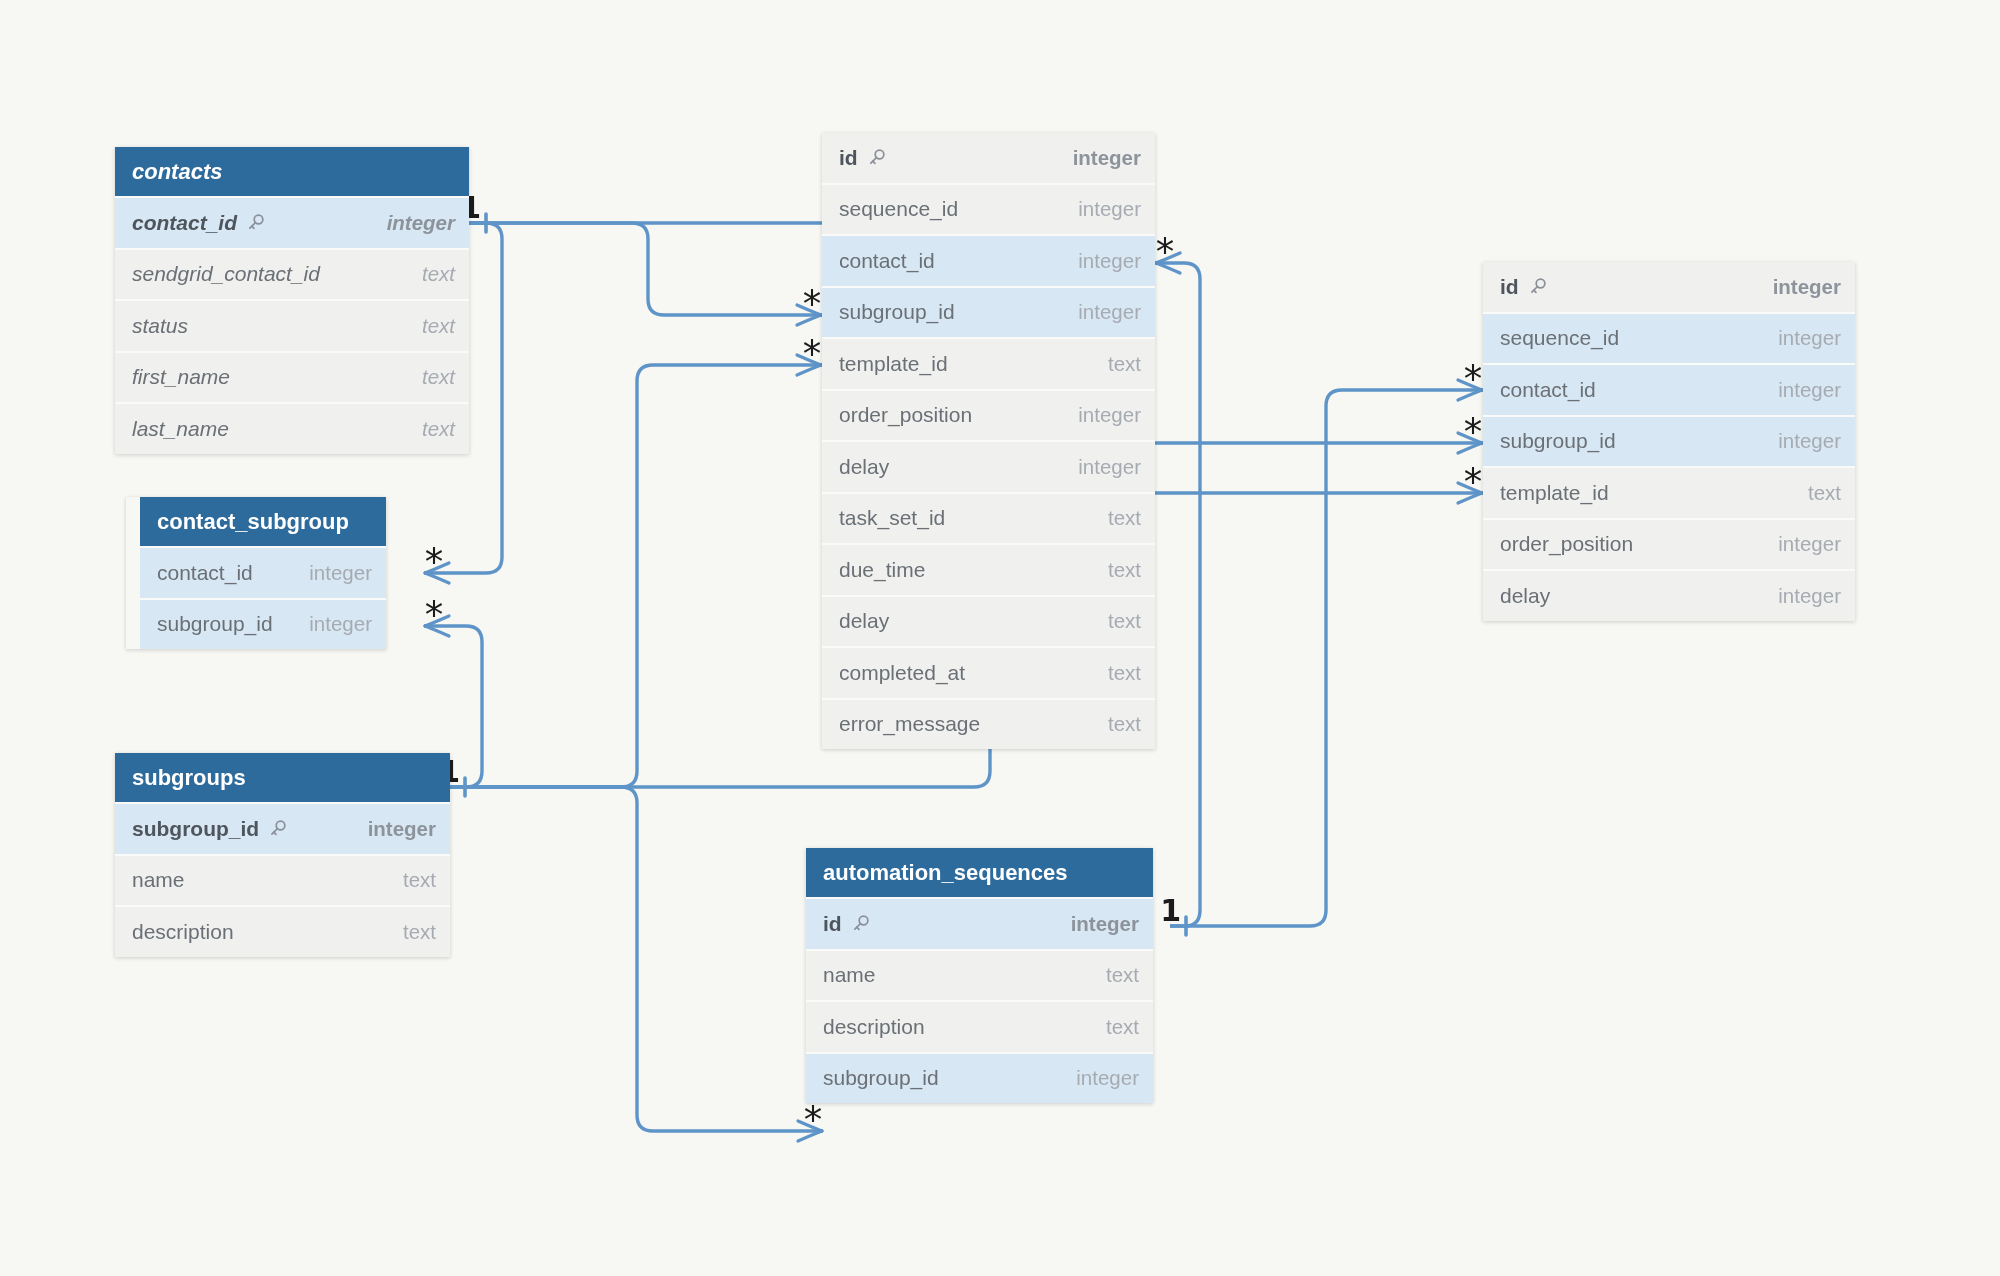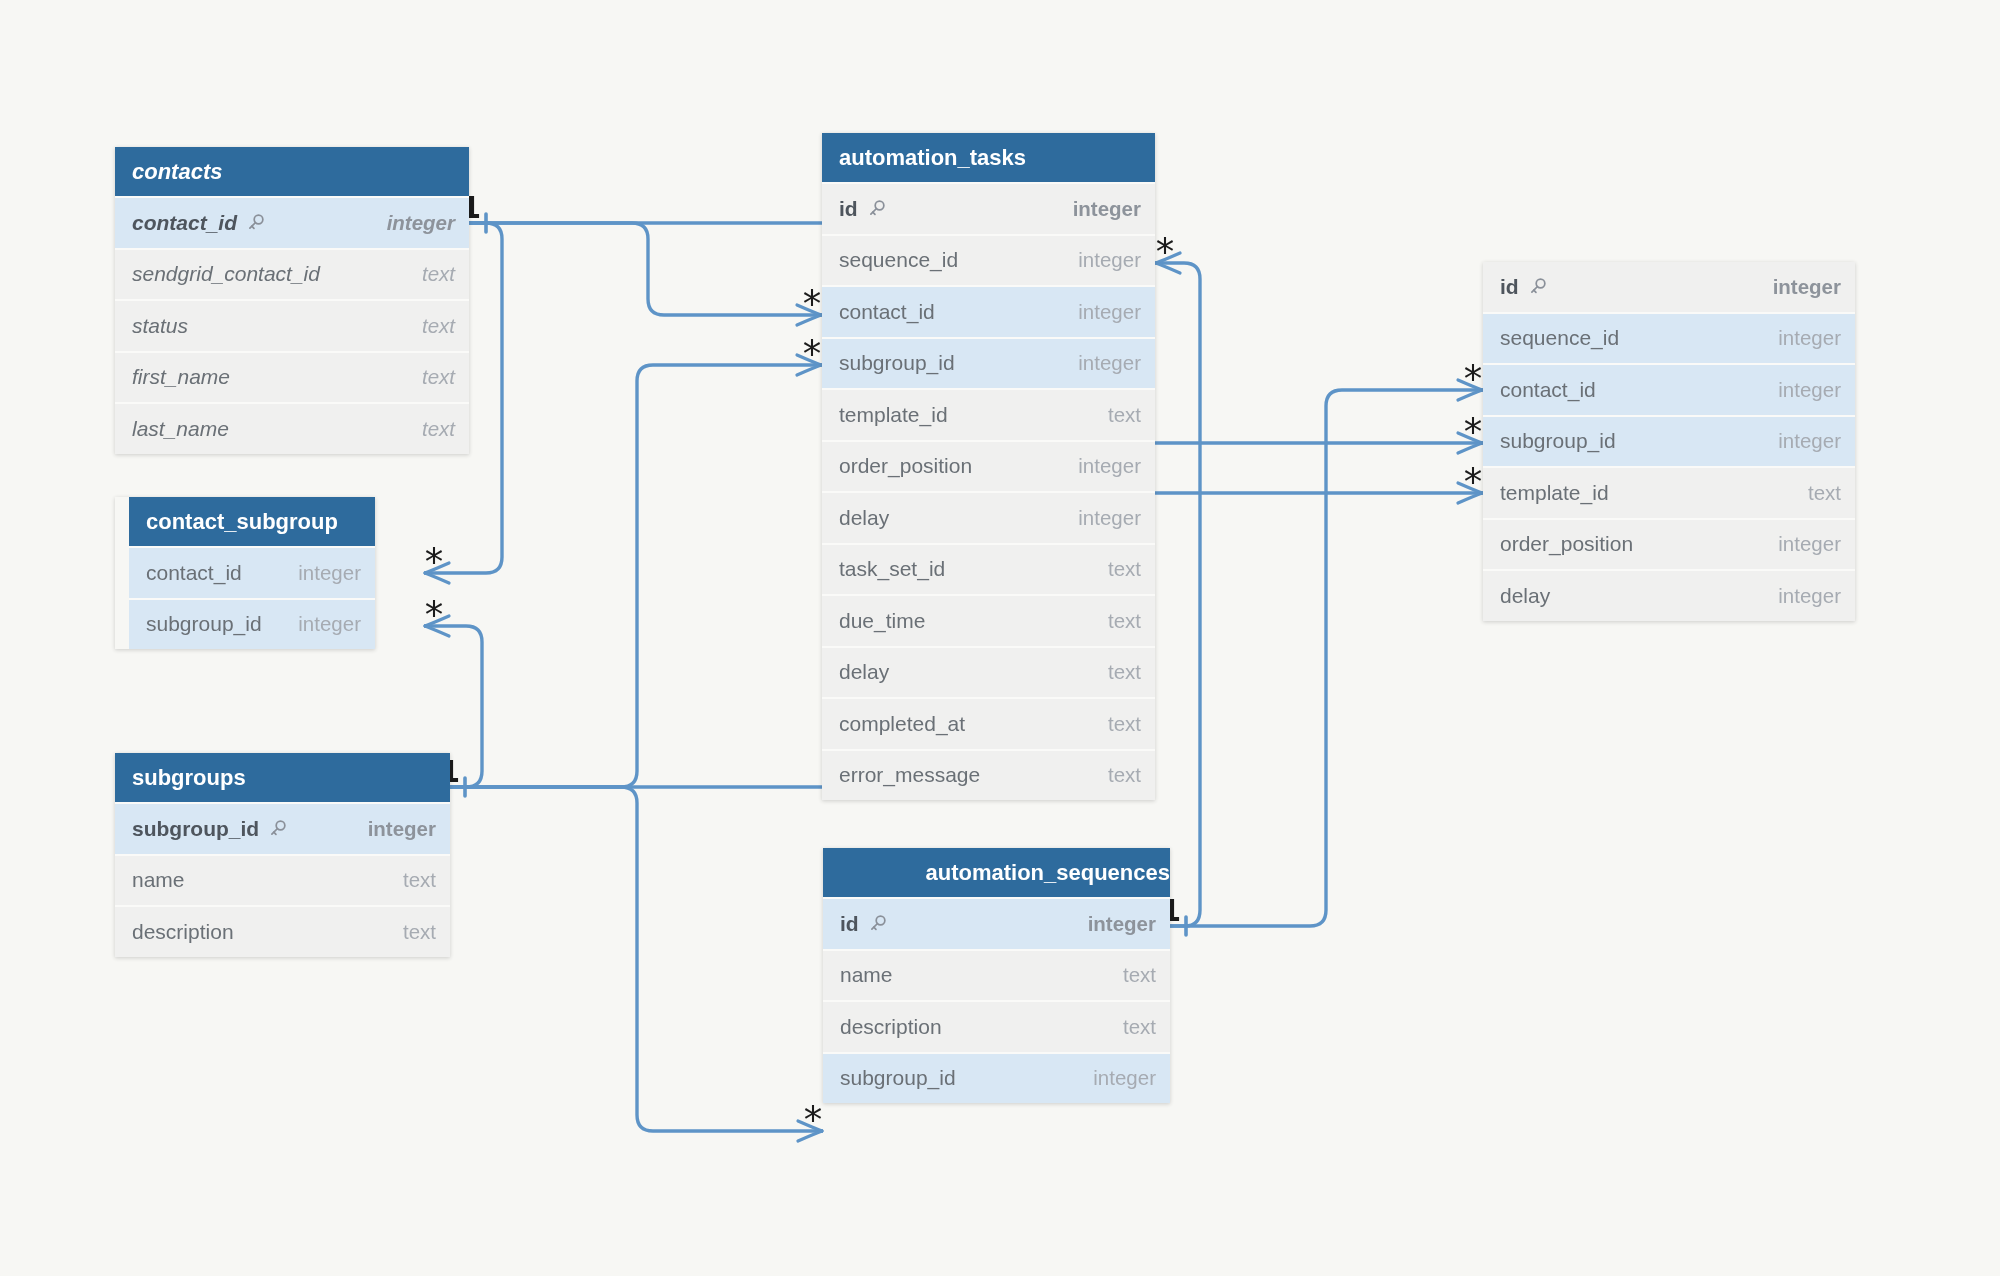--- a/index.html
+++ b/index.html
@@ -104,21 +104,21 @@
       </div>
       <div class="trow">
         <span class="fname">first_name</span>
         <span class="ftype">text</span>
       </div>
       <div class="trow">
         <span class="fname">last_name</span>
         <span class="ftype">text</span>
       </div>
     </div>
-    <div class="table" style="left: 115px; top: 497px; width: 246px; padding-left: 14px;">
+    <div class="table" style="left: 126px; top: 497px; width: 246px; padding-left: 14px;">
       <div class="thead">contact_subgroup</div>
       <div class="trow hl">
         <span class="fname">contact_id</span>
         <span class="ftype">integer</span>
       </div>
       <div class="trow hl">
         <span class="fname">subgroup_id</span>
         <span class="ftype">integer</span>
       </div>
     </div>
@@ -135,21 +135,20 @@
       <div class="trow">
         <span class="fname">name</span>
         <span class="ftype">text</span>
       </div>
       <div class="trow">
         <span class="fname">description</span>
         <span class="ftype">text</span>
       </div>
     </div>
     <div class="table" style="left: 822px; top: 133px; width: 333px;">
-      <div class="thead">automation_tasks</div>
       <div class="trow pk">
         <span class="fname">id<svg class="keyicon" viewBox="0 0 22 22">
             <circle cx="14.5" cy="7.5" r="5"></circle>
             <path d="M11 11 L4.5 17.5"></path>
             <path d="M6.7 15.3 L9.2 17.8"></path>
           </svg></span>
         <span class="ftype">integer</span>
       </div>
       <div class="trow">
         <span class="fname">sequence_id</span>
@@ -189,21 +188,21 @@
       </div>
       <div class="trow">
         <span class="fname">completed_at</span>
         <span class="ftype">text</span>
       </div>
       <div class="trow">
         <span class="fname">error_message</span>
         <span class="ftype">text</span>
       </div>
     </div>
-    <div class="table" style="left: 823px; top: 848px; width: 347px; text-align: right;">
+    <div class="table" style="left: 806px; top: 848px; width: 347px;">
       <div class="thead">automation_sequences</div>
       <div class="trow hl pk">
         <span class="fname">id<svg class="keyicon" viewBox="0 0 22 22">
             <circle cx="14.5" cy="7.5" r="5"></circle>
             <path d="M11 11 L4.5 17.5"></path>
             <path d="M6.7 15.3 L9.2 17.8"></path>
           </svg></span>
         <span class="ftype">integer</span>
       </div>
       <div class="trow">

